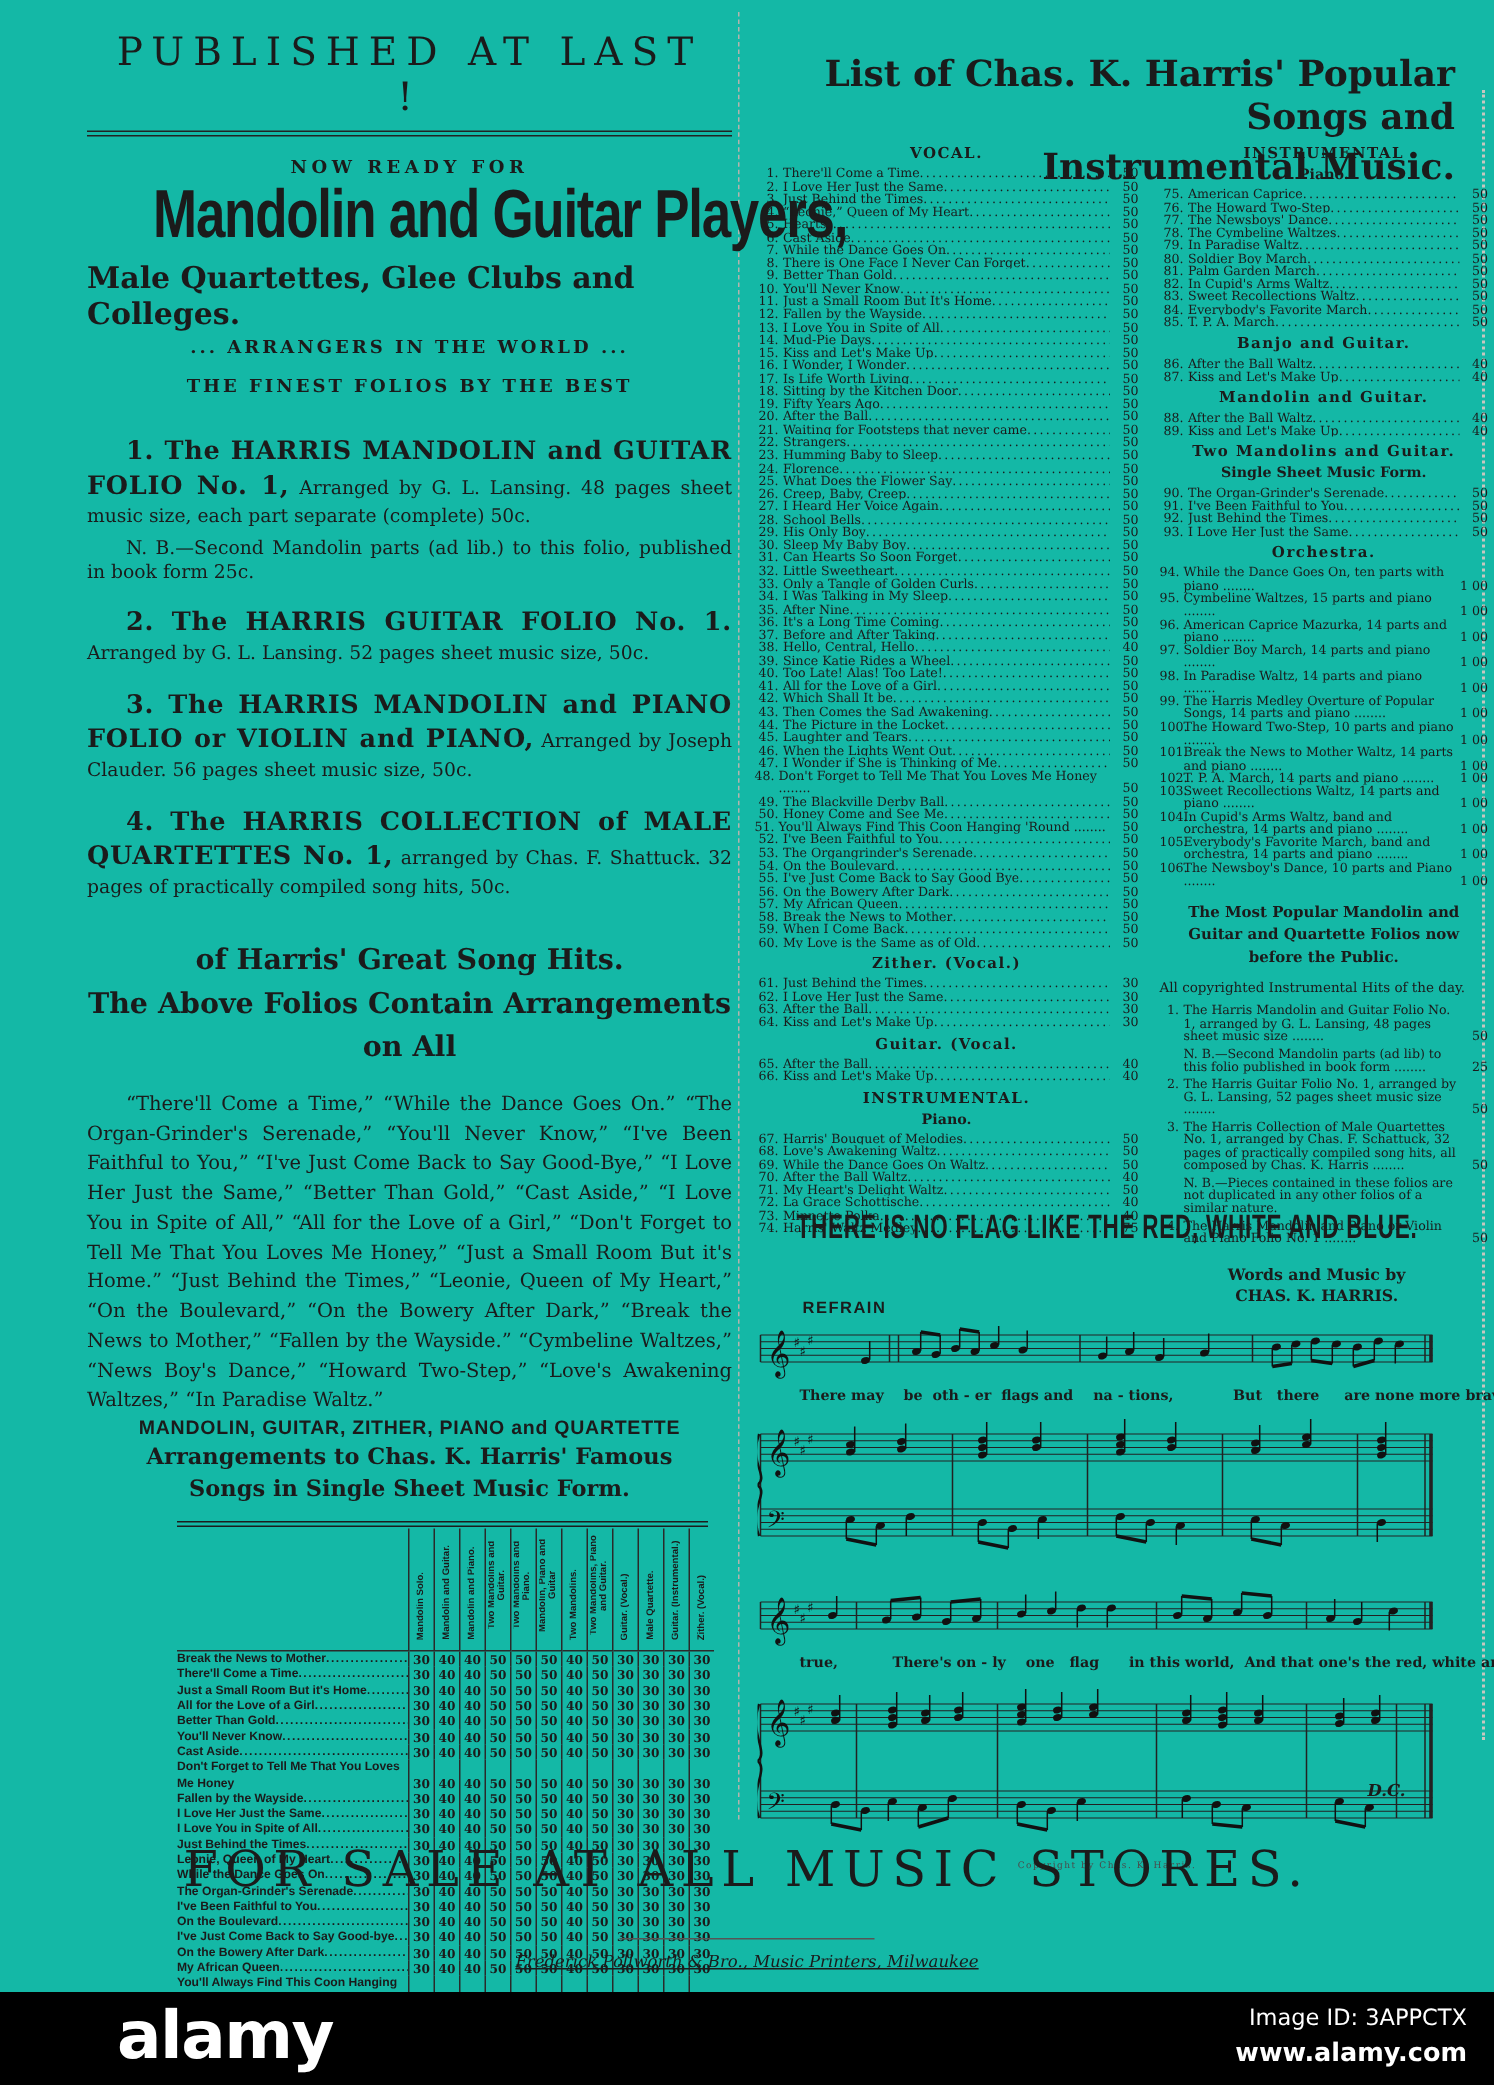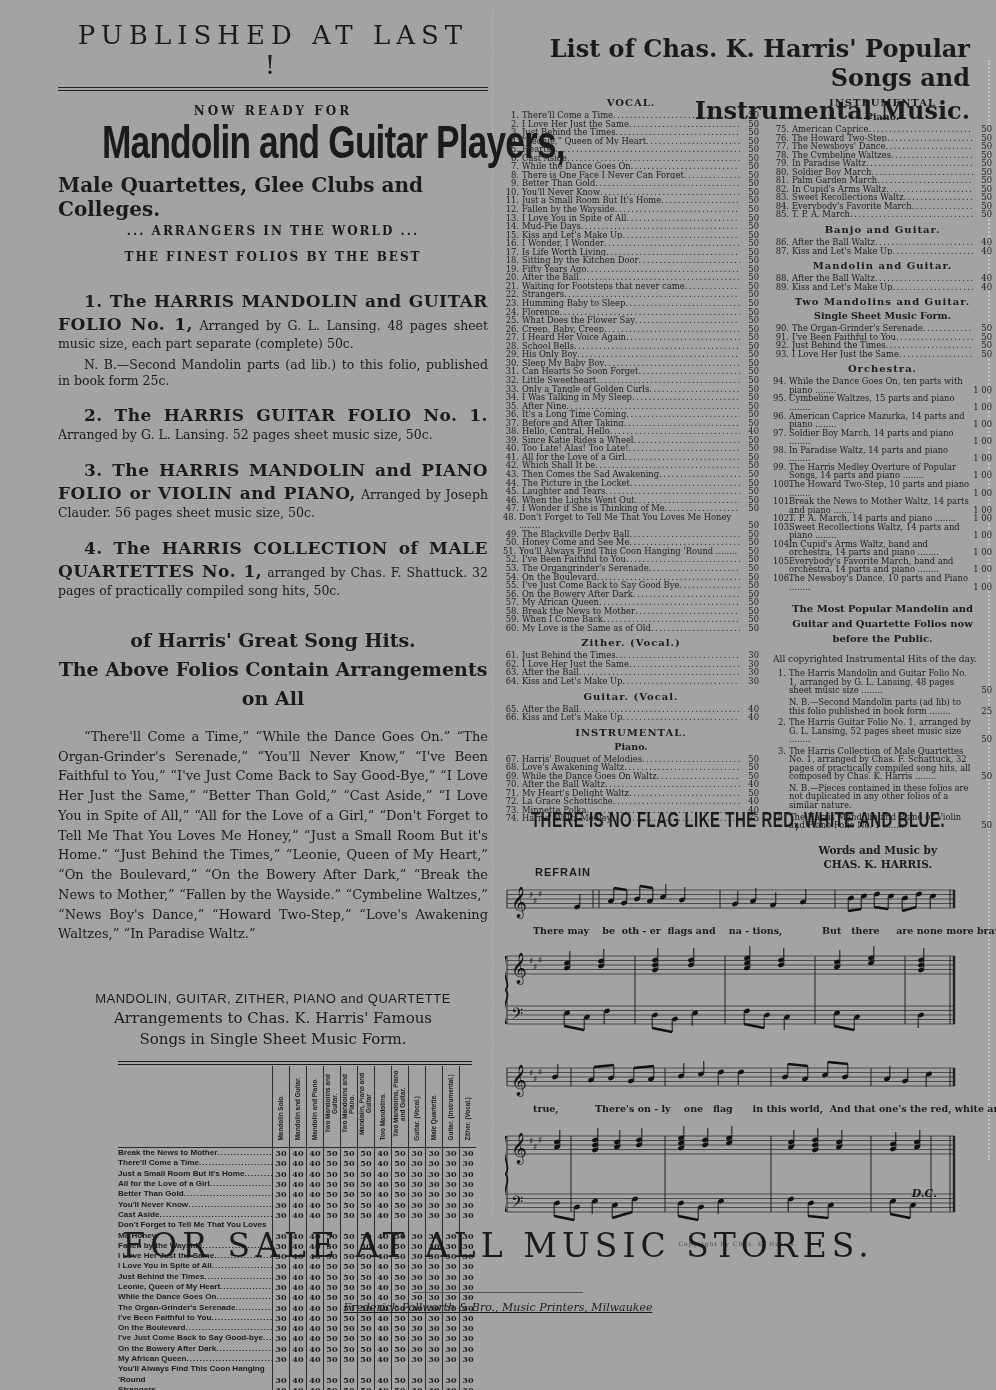--- a/index.html
+++ b/index.html
@@ -1,16 +1,16 @@
 <!DOCTYPE html>
 <html><head>
 <meta charset="utf-8">
 <style>
   html,body{margin:0;padding:0;background:#dddbd6;}
-  .page{position:relative;width:996px;height:1390px;background:#a3a3a3;overflow:hidden;
+  .page{position:relative;width:996px;height:1390px;background:#14b8a6;overflow:hidden;
         font-family:"DejaVu Serif",serif;color:#1b1b1b;}
   .divider{position:absolute;left:492px;top:8px;height:1205px;border-left:1px dashed #b5b3ac;}
   .edge-dots{position:absolute;right:6px;top:60px;height:1100px;border-right:2px dotted #c8c6bf;}
 
   
   .col-left{position:absolute;left:58px;top:16px;width:430px;}
   .published-wrap{text-align:center;margin-top:4px;}
   .published{display:inline-block;font-size:26px;letter-spacing:6px;padding:0 6px 7px;
              border-bottom:4px double #222;}
   .now-ready{margin-top:13px;font-size:12px;letter-spacing:3px;font-weight:bold;text-align:center;}
@@ -20,21 +20,21 @@
   .subtitle{margin-top:6px;font-size:20px;font-weight:bold;}
   .tagline{margin-top:3px;font-size:12px;letter-spacing:2px;font-weight:bold;text-align:center;}
   .tagline.first{margin-top:12px;}
   .folios{margin-top:26px;}
   .folio{margin:15px 0 0;text-indent:26px;font-size:12.5px;line-height:1.35;text-align:justify;}
   .folio b{font-size:17px;letter-spacing:.5px;}
   .folio-note{margin:4px 0 0;text-indent:26px;font-size:12.5px;line-height:1.3;text-align:justify;}
   .above-head{margin-top:26px;font-size:19px;font-weight:bold;text-align:center;line-height:1.55;
               font-family:"DejaVu Serif",serif;}
   .songs-para{margin:13px 0 0;font-size:13px;line-height:1.52;text-align:justify;text-indent:26px;}
-  .table-title{margin-top:47px;text-align:center;font-weight:normal;}
+  .table-title{text-align:center;font-weight:bold;}
   .table-title .t1{font-size:13px;font-family:"Liberation Sans",sans-serif;letter-spacing:.5px;}
   .table-title .t2,.table-title .t3{font-size:15px;margin-top:3px;}
   .sheet-wrap{margin:13px 0 0 60px;width:354px;border-top:4px double #1c1c1c;padding-top:1px;}
   table.price-grid{border-collapse:collapse;width:100%;table-layout:fixed;}
   .price-grid th.rot{border-left:1px solid #2a2a2a;border-bottom:1px solid #2a2a2a;height:76px;
         vertical-align:bottom;padding:2px 0 3px;width:16px;}
   .price-grid th.sp{border-bottom:1px solid #2a2a2a;width:152px;}
   .price-grid th.rot span{writing-mode:vertical-rl;transform:rotate(180deg);display:inline-block;
         font-family:"Liberation Sans",sans-serif;font-weight:bold;font-size:6.4px;line-height:1.05;
         max-height:72px;overflow:hidden;}
@@ -1505,13 +1505,20 @@
     </div>
     <div class="copyright">Copyright by Chas. K. Harris.</div>
   </div>
 
   <div class="for-sale">FOR SALE AT ALL MUSIC STORES.</div>
   <div class="printer">
     <span class="rule"></span>
     <span class="txt">Frederick Pollworth &amp; Bro., Music Printers, Milwaukee</span>
   </div>
 
+  <div class="alamy-bar">
+    <div class="alamy-logo">alamy</div>
+    <div class="alamy-right">
+      <div class="alamy-id">Image ID: 3APPCTX</div>
+      <div class="alamy-url">www.alamy.com</div>
+    </div>
+  </div>
 </div>
 
 </body></html>

